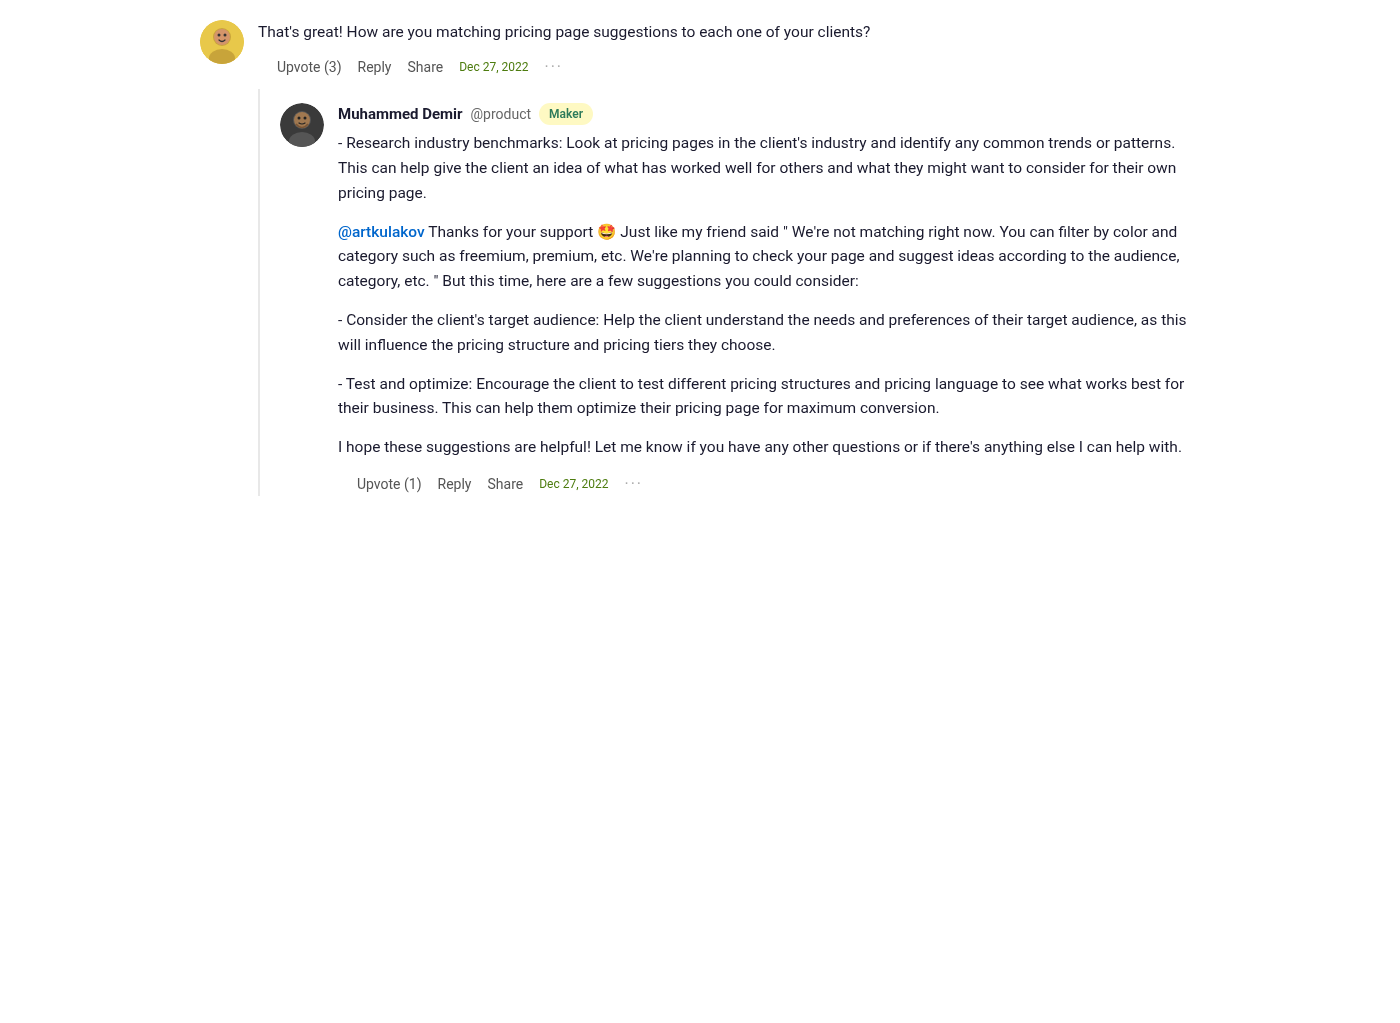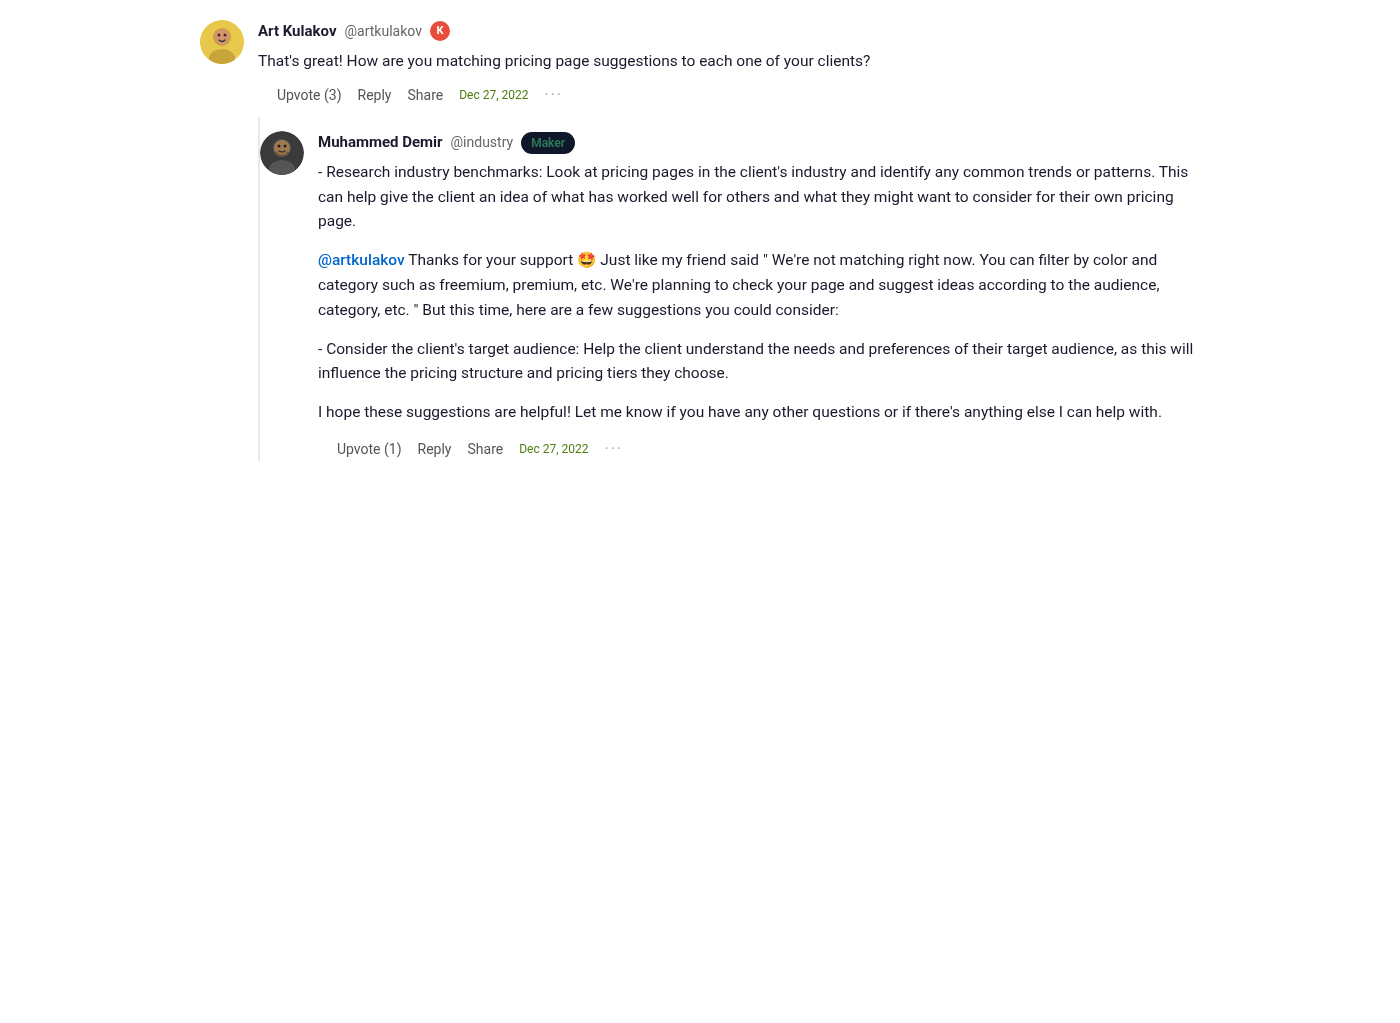--- a/index.html
+++ b/index.html
@@ -64,21 +64,21 @@
       font-size: 11px;
       font-weight: 700;
       border-radius: 50%;
       width: 20px;
       height: 20px;
       display: inline-flex;
       align-items: center;
       justify-content: center;
     }
     .badge-maker {
-      background: #0f172a;
+      background: #fef9c3;
       color: #2d7a5a;
       font-size: 12px;
       font-weight: 600;
       padding: 2px 10px;
       border-radius: 12px;
     }
     .comment-text {
       font-size: 15.5px;
       color: #1a1a2e;
       line-height: 1.6;
@@ -119,20 +119,21 @@
     }
     .dots {
       color: #aaa;
       font-size: 16px;
       cursor: pointer;
       letter-spacing: 2px;
     }
     .reply-thread {
       margin-left: 58px;
       border-left: 2px solid #e8e8e8;
+      padding-left: 20px;
       margin-top: 8px;
     }
     .reply-comment {
       display: flex;
       align-items: flex-start;
       gap: 14px;
       padding-top: 14px;
     }
     .paragraph {
       margin-bottom: 14px;
@@ -155,25 +156,20 @@
           <circle cx="22" cy="17" r="9" fill="#c8a43a"></circle>
           <ellipse cx="22" cy="38" rx="13" ry="9" fill="#c8a43a"></ellipse>
           <circle cx="22" cy="17" r="8" fill="#d4956a"></circle>
           <circle cx="19" cy="15" r="1.5" fill="#333"></circle>
           <circle cx="25" cy="15" r="1.5" fill="#333"></circle>
           <path d="M19 20 Q22 23 25 20" stroke="#333" stroke-width="1.2" fill="none" stroke-linecap="round"></path>
         </svg>
       </div>
     </div>
     <div class="comment-body">
-      <div class="comment-header">
-        <span class="username">Art Kulakov</span>
-        <span class="handle">@artkulakov</span>
-        <span class="badge-k">K</span>
-      </div>
       <div class="comment-text">That's great! How are you matching pricing page suggestions to each one of your clients?</div>
       <div class="comment-actions">
         <button class="upvote-btn">Upvote (3)</button>
         <button class="action-btn">Reply</button>
         <button class="action-btn">Share</button>
         <span class="date-text">Dec 27, 2022</span>
         <span class="dots">···</span>
       </div>
     </div>
   </div>
@@ -189,30 +185,31 @@
           <circle cx="19" cy="15" r="1.5" fill="#222"></circle>
           <circle cx="25" cy="15" r="1.5" fill="#222"></circle>
           <path d="M19 20 Q22 22 25 20" stroke="#222" stroke-width="1.2" fill="none" stroke-linecap="round"></path>
 
           <path d="M16 21 Q22 28 28 21" stroke="#7a5535" stroke-width="1.5" fill="none"></path>
         </svg>
       </div>
       <div class="comment-body">
         <div class="comment-header">
           <span class="username">Muhammed Demir</span>
-          <span class="handle">@industry</span>
+          <span class="handle">@product</span>
           <span class="badge-maker">Maker</span>
         </div>
         <div class="comment-text">
           <div class="paragraph">- Research industry benchmarks: Look at pricing pages in the client's industry and identify any common trends or patterns. This can help give the client an idea of what has worked well for others and what they might want to consider for their own pricing page.</div>
           <div class="paragraph">
             <span class="mention">@artkulakov</span>
             <span> Thanks for your support 🤩 Just like my friend said " We're not matching right now. You can filter by color and category such as freemium, premium, etc. We're planning to check your page and suggest ideas according to the audience, category, etc. " But this time, here are a few suggestions you could consider:</span>
           </div>
           <div class="paragraph">- Consider the client's target audience: Help the client understand the needs and preferences of their target audience, as this will influence the pricing structure and pricing tiers they choose.</div>
+          <div class="paragraph">- Test and optimize: Encourage the client to test different pricing structures and pricing language to see what works best for their business. This can help them optimize their pricing page for maximum conversion.</div>
           <div class="paragraph">I hope these suggestions are helpful! Let me know if you have any other questions or if there's anything else I can help with.</div>
         </div>
         <div class="comment-actions">
           <button class="upvote-btn">Upvote (1)</button>
           <button class="action-btn">Reply</button>
           <button class="action-btn">Share</button>
           <span class="date-text">Dec 27, 2022</span>
           <span class="dots">···</span>
         </div>
       </div>

